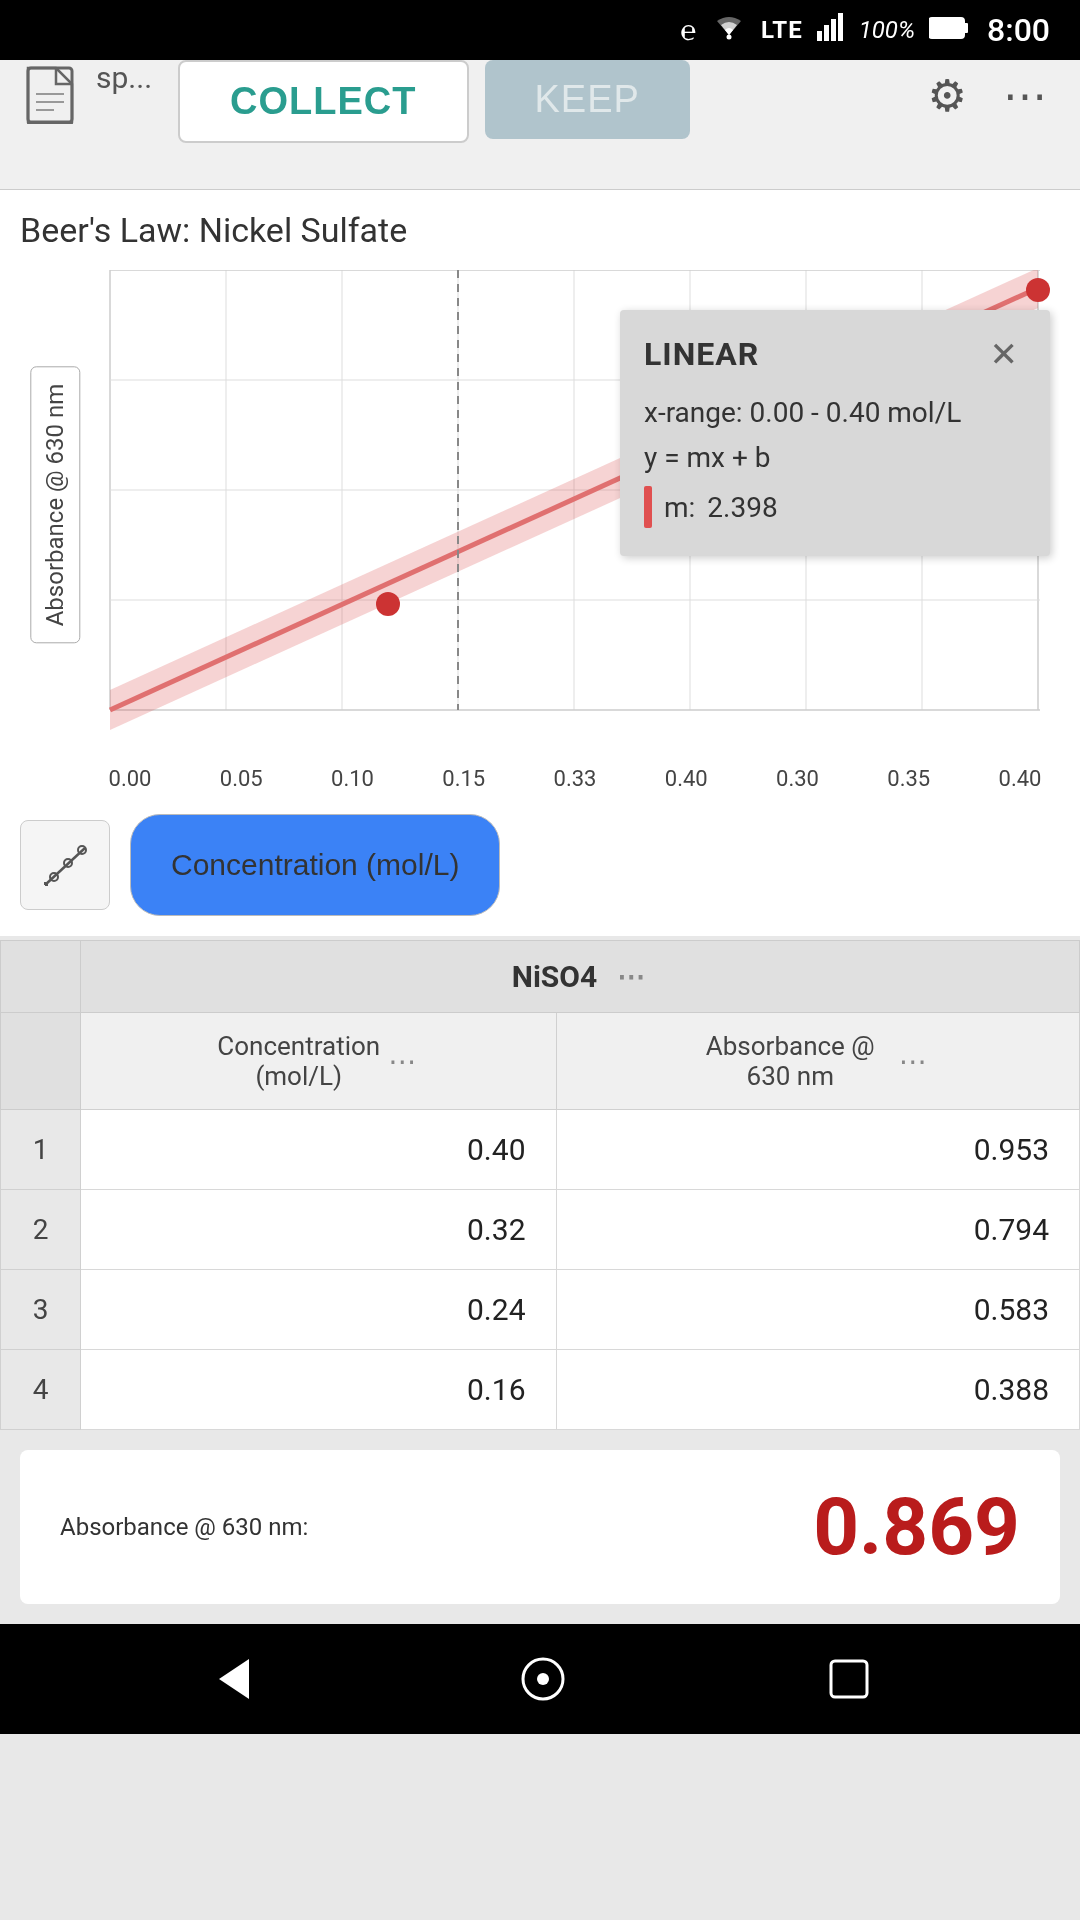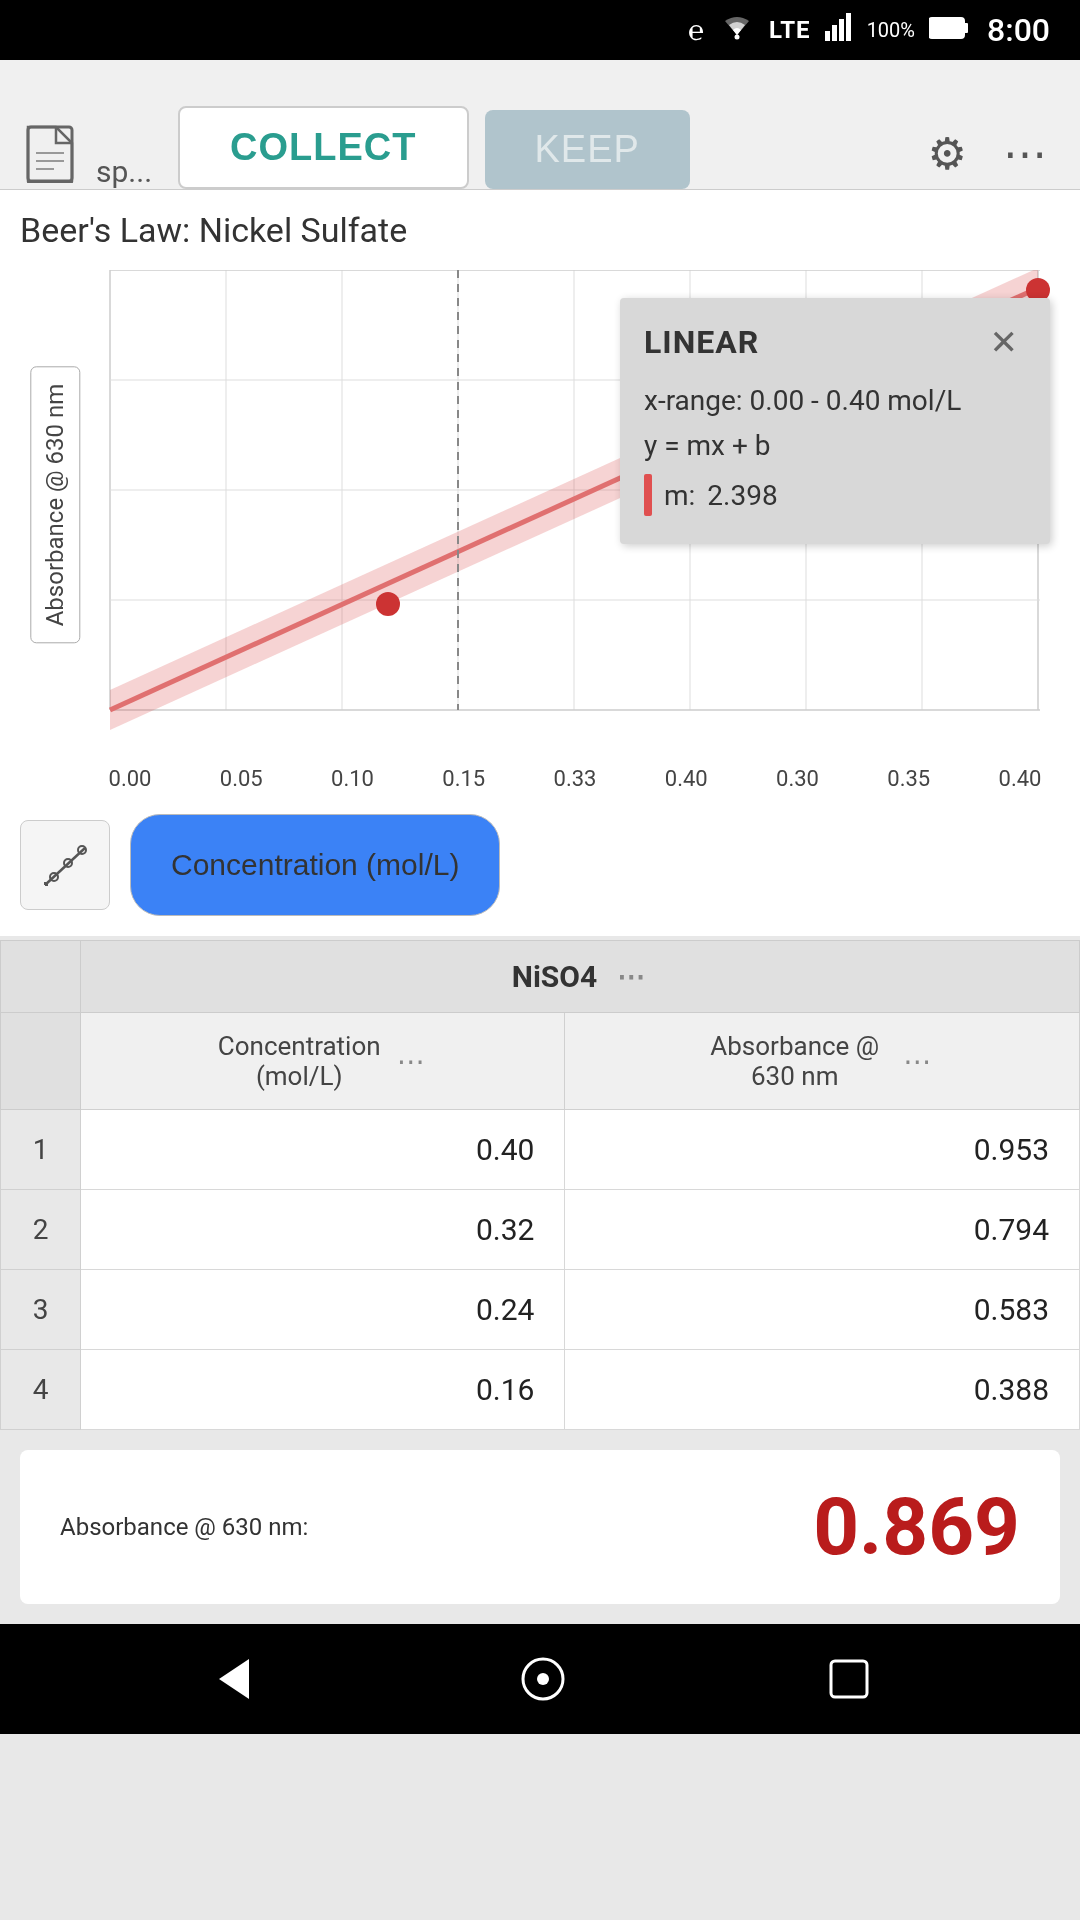--- a/index.html
+++ b/index.html
@@ -35,21 +35,21 @@
       font-size: 32px;
       font-weight: 500;
     }
 
     
     .top-bar {
       width: 100%;
       height: 130px;
       background: #f0f0f0;
       display: flex;
-      align-items: flex-end;
+      align-items: flex-start;
       padding: 0 20px;
       gap: 16px;
       border-bottom: 1px solid #ccc;
     }
     .doc-icon {
       width: 60px;
       height: 70px;
       display: flex;
       align-items: center;
       justify-content: center;
@@ -168,21 +168,21 @@
       font-size: 22px;
       color: #444;
       text-align: center;
       width: 60px;
     }
 
     
     .linear-popup {
       position: absolute;
       right: 10px;
-      top: 38px;
+      top: 50px;
       width: 430px;
       background: #d8d8d8;
       border-radius: 4px;
       padding: 20px 24px 28px 24px;
       box-shadow: 2px 2px 8px rgba(0,0,0,0.2);
     }
     .linear-popup-header {
       display: flex;
       justify-content: space-between;
       align-items: center;
@@ -364,21 +364,21 @@
 
     <span>
       <svg width="28" height="28" viewBox="0 0 28 28" fill="white">
         <rect x="0" y="18" width="5" height="10" fill="white"></rect>
         <rect x="7" y="12" width="5" height="16" fill="white"></rect>
         <rect x="14" y="6" width="5" height="22" fill="white"></rect>
         <rect x="21" y="0" width="5" height="28" fill="white"></rect>
       </svg>
     </span>
 
-    <span style="font-size:20px;">100%</span>
+    <span style="font-size:24px;font-style:italic;">100%</span>
     <span>
       <svg width="40" height="24" viewBox="0 0 40 24" fill="none">
         <rect x="0" y="2" width="35" height="20" rx="3" stroke="white" stroke-width="2" fill="white"></rect>
         <rect x="35" y="7" width="4" height="10" rx="1" fill="white"></rect>
       </svg>
     </span>
   </div>
   <span class="status-time">8:00</span>
 </div>
 
@@ -506,21 +506,21 @@
         <td colspan="2" class="table-niso4-header" style="border:1px solid #ccc;padding:18px;">
           <div style="display:flex;align-items:center;justify-content:center;gap:20px;">
             <span>NiSO4</span>
             <span class="col-dots">⋯</span>
           </div>
         </td>
       </tr>
       <tr>
         <td style="background:#e0e0e0;border:1px solid #ccc;"></td>
         <td class="table-col-header">
-          <div style="display:flex;align-items:center;justify-content:center;gap:16px;">
+          <div style="display:flex;align-items:center;justify-content:center;gap:8px;">
             <span>Concentration<br>(mol/L)</span>
             <span class="col-dots">⋯</span>
           </div>
         </td>
         <td class="table-col-header">
           <div style="display:flex;align-items:center;justify-content:center;gap:24px;">
             <span>Absorbance @<br>630 nm</span>
             <span class="col-dots">⋯</span>
           </div>
         </td>

